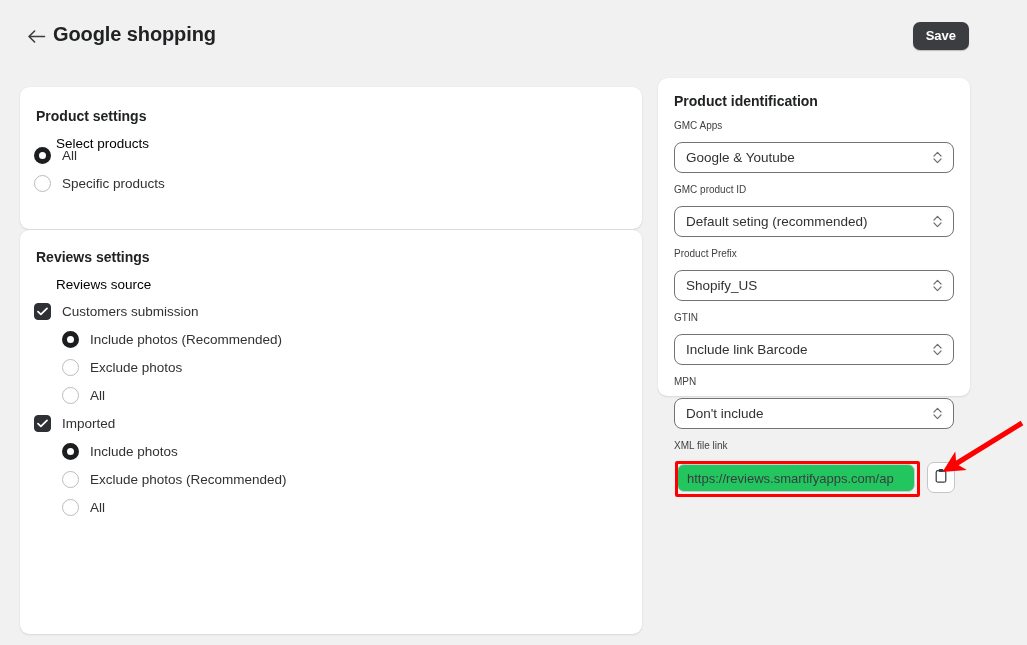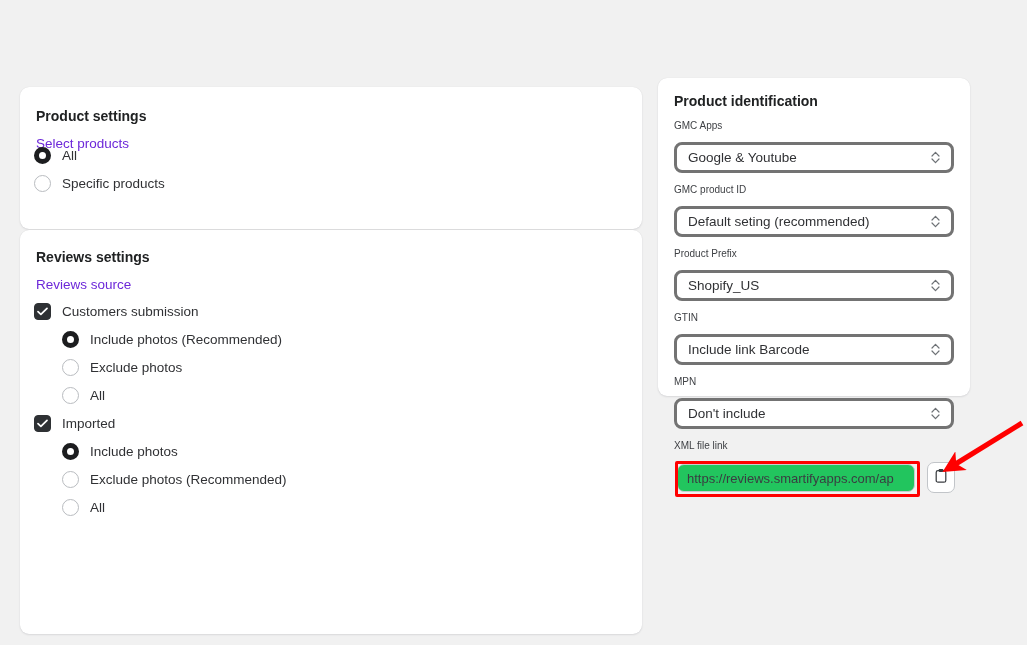--- a/index.html
+++ b/index.html
@@ -69,21 +69,22 @@
   #card-product-identification { left: 658px; top: 78px; width: 312px; height: 318px; }
 
   .card-title {
     font-size: 14px;
     font-weight: bold;
     color: #202223;
     letter-spacing: 0;
   }
   .field-label {
     font-size: 13.5px;
-    color: #6d28d9;
+    color: #000000;
+    margin-left: 20px;
   }
 
   
   #card-product-settings .card-title { position: absolute; left: 16px; top: 21px; }
   #card-product-settings .sub-label   { position: absolute; left: 16px; top: 49px; }
 
   .radio-row {
     display: flex;
     align-items: center;
     gap: 11px;
@@ -136,21 +137,21 @@
   .sub-radio { margin-left: 28px; margin-top: 11px; }
 
   
   #card-product-identification .card-title { position: absolute; left: 16px; top: 15px; }
 
   .select-label { position: absolute; left: 16px; font-size: 10px; color: #3f4145; }
   .select-box {
     position: absolute;
     left: 16px;
     width: 280px; height: 31px;
-    border: 3px solid #737373;
+    border: 1px solid #737373;
     border-radius: 8px;
     background: #ffffff;
     display: flex;
     align-items: center;
     padding: 0 9px 0 11px;
     cursor: pointer;
   }
   .select-value {
     flex: 1;
     font-size: 13.5px;
@@ -212,20 +213,29 @@
     left: 930px; top: 415px;
     width: 97px; height: 75px;
     pointer-events: none;
   }
 </style>
 </head>
 <body>
 
 <div class="page">
 
+  <div class="header">
+    <div class="back-arrow">
+      <svg width="19" height="15" viewBox="0 0 19 15" fill="none">
+        <path d="M17.5 7.5H2M2 7.5L7.6 2M2 7.5L7.6 13" stroke="currentColor" stroke-width="1.6" stroke-linecap="round" stroke-linejoin="round"></path>
+      </svg>
+    </div>
+    <div class="page-title">Google shopping</div>
+    <button class="save-button">Save</button>
+  </div>
 
   <div class="card" id="card-product-settings">
     <div class="card-title">Product settings</div>
     <div class="field-label sub-label">Select products</div>
   </div>
 
   <div class="radio-row" id="opt-all">
     <span class="radio checked"></span>
     <span class="radio-label">All</span>
   </div>

